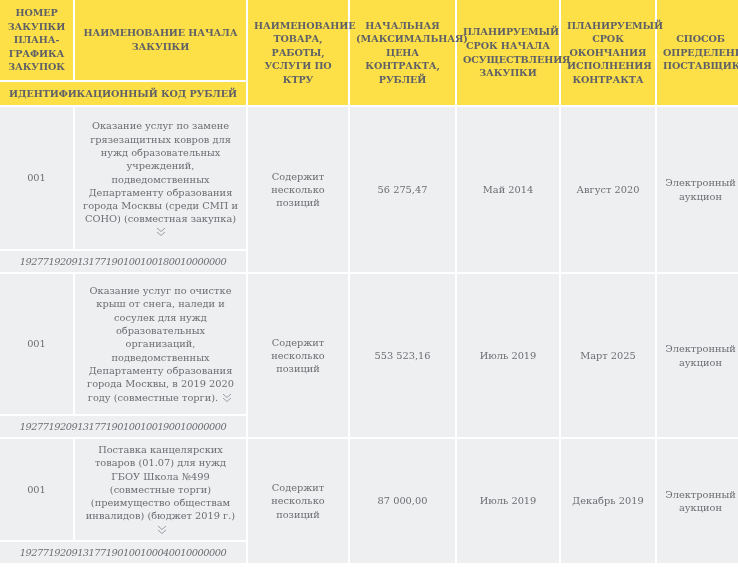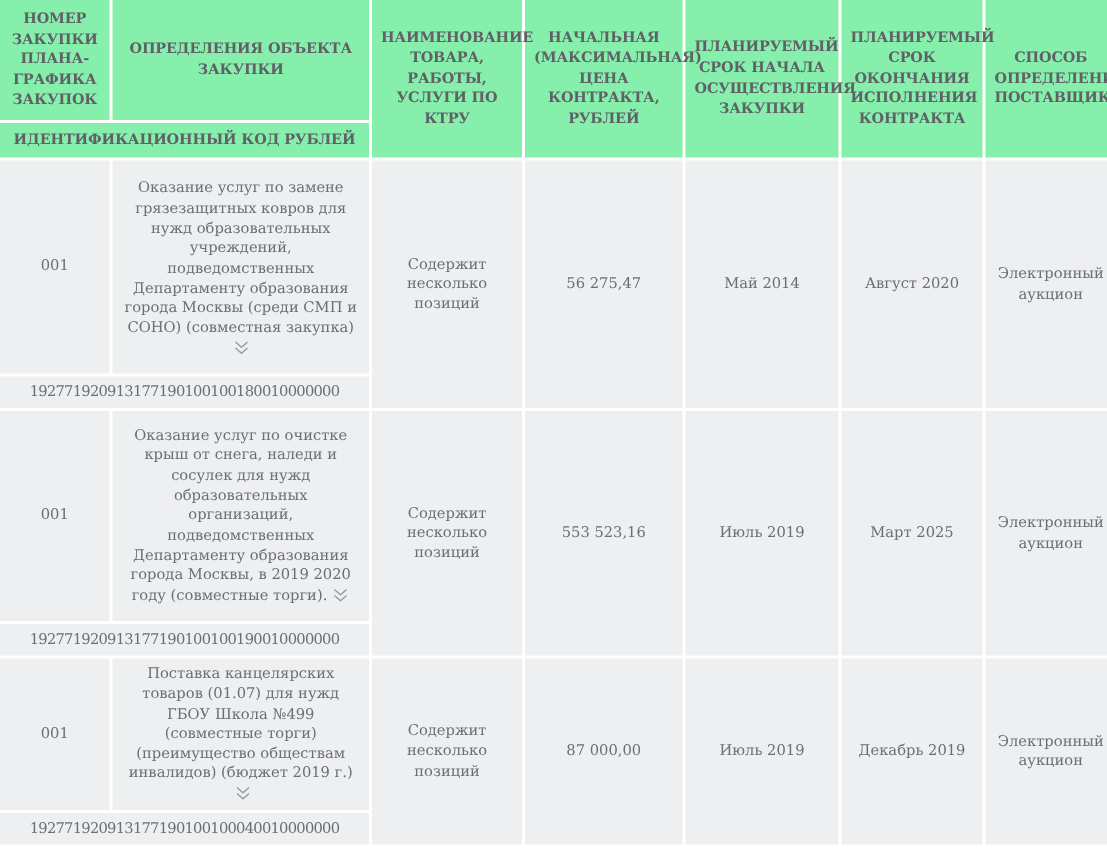--- a/index.html
+++ b/index.html
@@ -22,41 +22,42 @@
     margin-left: -2px;
     margin-top: -2px;
   }
   table.plan th, table.plan td {
     text-align: center;
     vertical-align: middle;
     padding: 0 6px;
     box-sizing: border-box;
   }
   table.plan th {
-    background: #86efac;
+    background: #fde047;
     color: #5f6166;
     font-size: 9.6px;
     font-weight: bold;
     line-height: 13.6px;
     letter-spacing: -0.1px;
   }
   table.plan td {
     background: #eeeff0;
     font-size: 9.8px;
     line-height: 13.3px;
     color: #6b6e72;
   }
   th.h-main { height: 80px; }
   th.h-code { height: 23px; }
   tr.row-main td { }
   td.code {
     height: 21px;
     font-size: 9.4px;
     letter-spacing: -0.5px;
     color: #66696d;
+    font-style: italic;
   }
   td.name-cell { padding: 0 7px; margin-left: 44px; }
   .expand-icon {
     display: inline-block;
     width: 12px;
     height: 10px;
     vertical-align: middle;
     margin-left: 3px;
   }
   .expand-icon.block {
@@ -74,21 +75,21 @@
     <col style="width:100px">
     <col style="width:105px">
     <col style="width:102px">
     <col style="width:94px">
     <col style="width:87px">
 
   </colgroup>
   <thead>
     <tr>
       <th class="h-main">НОМЕР ЗАКУПКИ ПЛАНА-ГРАФИКА ЗАКУПОК</th>
-      <th class="h-main">ОПРЕДЕЛЕНИЯ ОБЪЕКТА ЗАКУПКИ</th>
+      <th class="h-main">НАИМЕНОВАНИЕ НАЧАЛА ЗАКУПКИ</th>
       <th class="h-main" rowspan="2">НАИМЕНОВАНИЕ ТОВАРА, РАБОТЫ, УСЛУГИ ПО КТРУ</th>
       <th class="h-main" rowspan="2">НАЧАЛЬНАЯ (МАКСИМАЛЬНАЯ) ЦЕНА КОНТРАКТА, РУБЛЕЙ</th>
       <th class="h-main" rowspan="2">ПЛАНИРУЕМЫЙ СРОК НАЧАЛА ОСУЩЕСТВЛЕНИЯ ЗАКУПКИ</th>
       <th class="h-main" rowspan="2">ПЛАНИРУЕМЫЙ СРОК ОКОНЧАНИЯ ИСПОЛНЕНИЯ КОНТРАКТА</th>
       <th class="h-main" rowspan="2">СПОСОБ ОПРЕДЕЛЕНИЯ ПОСТАВЩИКА</th>
 
     </tr>
     <tr>
       <th class="h-code" colspan="2">ИДЕНТИФИКАЦИОННЫЙ КОД РУБЛЕЙ</th>
     </tr>

